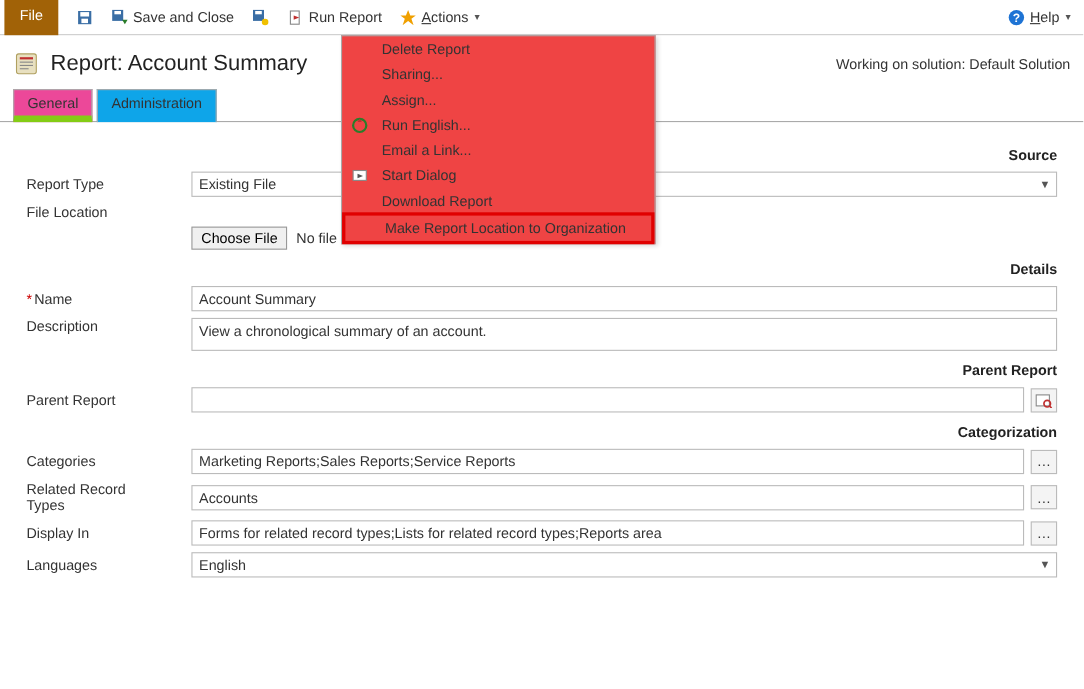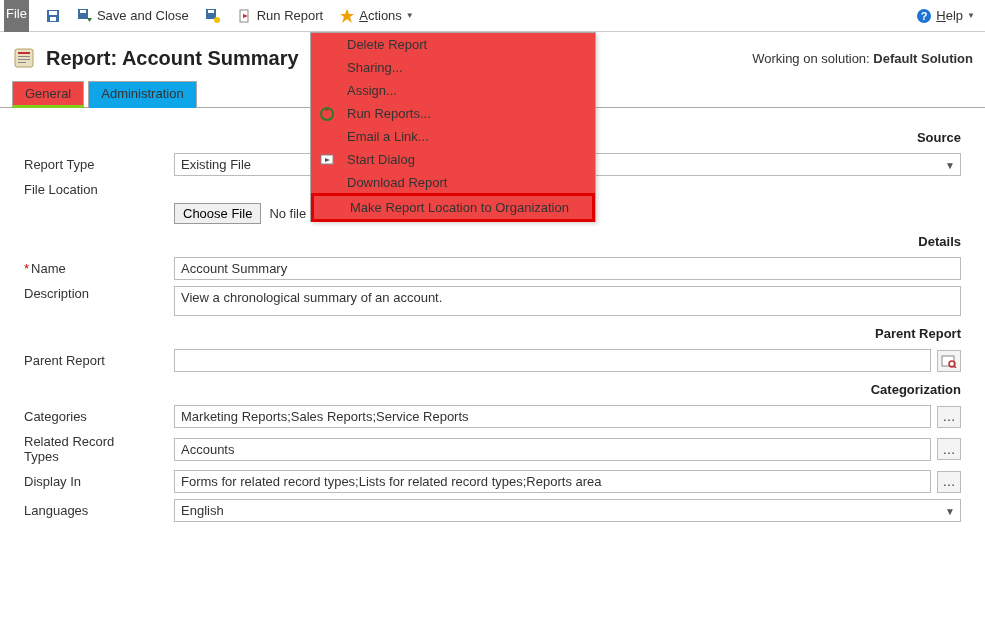--- a/index.html
+++ b/index.html
@@ -1,36 +1,36 @@
 <!DOCTYPE html>
 <html><head>
 <meta charset="utf-8">
 <style>
 * { box-sizing: border-box; margin: 0; padding: 0; font-family: "Segoe UI", Arial, sans-serif; }
 body { width: 985px; height: 626px; background: #fff; font-size: 13px; color: #333; overflow: hidden; position: relative; }
 
 
 .toolbar { display: flex; align-items: center; height: 32px; border-bottom: 1px solid #ccc; padding: 0 4px; gap: 4px; }
-.file-btn { background: #737373; color: #fff; padding: 6px 2px; font-size: 13px; height: 32px; margin-right: 6px; cursor: pointer; }
+.file-btn { background: #a16207; color: #fff; padding: 6px 14px; font-size: 13px; height: 32px; margin-right: 6px; cursor: pointer; }
 .tb-item { display: inline-flex; align-items: center; gap: 4px; padding: 2px 6px; cursor: pointer; }
 .tb-spacer { flex: 1; }
 .tb-icon { width: 16px; height: 16px; display: inline-block; }
 .dropdown-arrow { font-size: 8px; color: #555; }
 
 
 .header-row { display: flex; align-items: center; padding: 14px 12px 10px 12px; }
 .header-icon { width: 24px; height: 24px; margin-right: 10px; }
-.header-title { font-size: 20px; font-weight: 700; color: #222; }
+.header-title { font-size: 20px; font-weight: 400; color: #222; }
 .header-right { margin-left: auto; font-size: 13px; color: #333; }
-.header-right b { font-weight: 700; }
+.header-right b { font-weight: 400; }
 
 
 .tabs { display: flex; gap: 4px; padding: 0 12px; border-bottom: 1px solid #aaa; }
 .tab { padding: 4px 12px; border: 1px solid #aaa; border-bottom: none; cursor: pointer; font-size: 13px; position: relative; top: 1px; background: #0ea5e9; }
-.tab.active { background: #ef4444; border-bottom: 3px solid #84cc16; }
+.tab.active { background: #ec4899; border-bottom: 6px solid #84cc16; }
 
 
 .form-body { padding: 12px 24px 12px 18px; }
 .section-head { font-weight: 600; font-size: 13px; color: #222; margin: 10px 0 8px 0; text-align: right; }
 .row { display: flex; align-items: center; margin-bottom: 6px; }
 .label-col { width: 120px; font-size: 13px; color: #333; padding-left: 6px; }
 .field-col { flex: 1; display: flex; align-items: center; gap: 6px; padding-left: 36px; }
 .req { color: #c00; margin-right: 2px; }
 input[type="text"], textarea, select, .disabled-input {
   width: 100%; border: 1px solid #bbb; padding: 3px 6px; font-size: 13px; color: #333; background: #fff;
@@ -244,21 +244,21 @@
       <span>Sharing...</span>
     </div>
   <div class="menu-item">
       <span>Assign...</span>
     </div>
   <div class="menu-item">
     <span class="mi-icon"><svg viewBox="0 0 16 16">
           <circle cx="8" cy="8" r="6" fill="none" stroke="#2a7d2a" stroke-width="2"></circle>
           <path d="M8 2 L10 5 L6 5 Z" fill="#c03030"></path>
         </svg></span>
-    <span>Run Reports...</span>
+    <span>Run English...</span>
   </div>
   <div class="menu-item">
       <span>Email a Link...</span>
     </div>
   <div class="menu-item">
     <span class="mi-icon"><svg viewBox="0 0 16 16">
           <rect x="2" y="3" width="12" height="9" fill="#fff" stroke="#888"></rect>
           <path d="M6 6 L11 8 L6 10 Z" fill="#555"></path>
         </svg></span>
     <span>Start Dialog</span>

